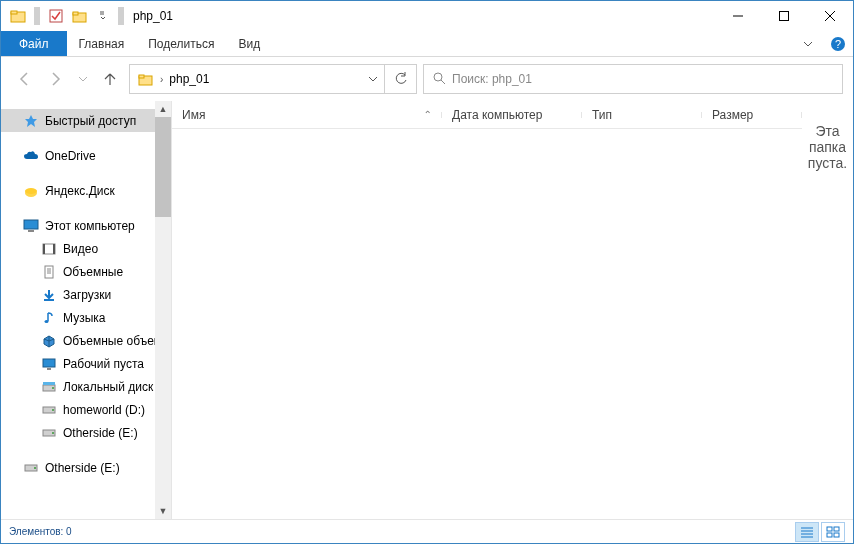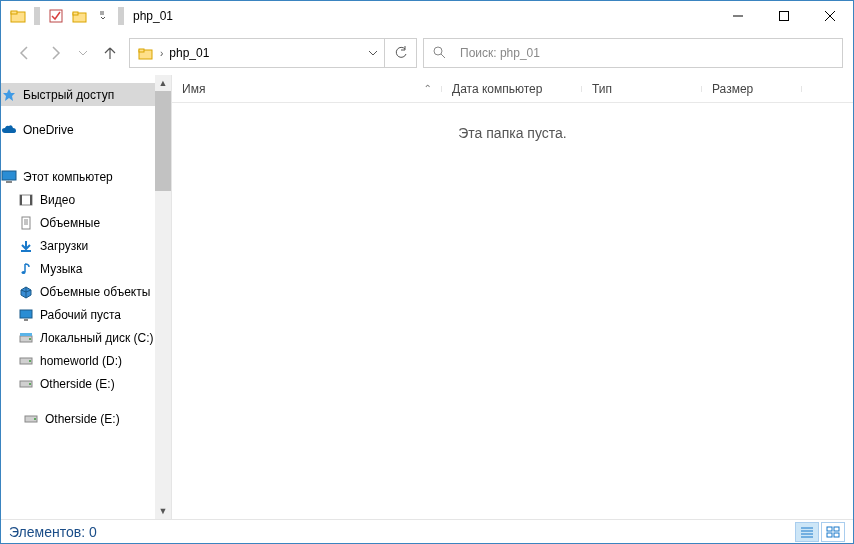--- a/index.html
+++ b/index.html
@@ -26,50 +26,50 @@
 
 
 .addrrow { height: 44px; display: flex; align-items: center; padding: 6px 10px; gap: 6px; }
 .navbtn { width: 26px; height: 26px; display: flex; align-items: center; justify-content: center; color: #a0a0a0; }
 .addrbox { flex: 1; height: 30px; border: 1px solid #cfcfcf; display: flex; align-items: center; position: relative; }
 .addrbox .foldericon { width: 24px; display: flex; align-items: center; justify-content: center; margin-left: 4px; }
 .addrbox .crumbsep { color: #555; font-size: 10px; margin: 0 2px; }
 .addrbox .crumb { font-size: 12px; padding: 0 4px; }
 .addrbox .drop { position: absolute; right: 6px; top: 50%; transform: translateY(-50%); color: #555; }
 .refresh { width: 32px; height: 30px; border: 1px solid #cfcfcf; border-left: none; display:flex; align-items:center; justify-content:center; }
-.searchbox { width: 420px; height: 30px; border: 1px solid #cfcfcf; display: flex; align-items: center; padding: 0 8px; gap: 14px; color: #888; font-size: 12px; }
+.searchbox { width: 420px; height: 30px; border: 1px solid #cfcfcf; display: flex; align-items: center; padding: 0 8px; gap: 6px; color: #888; font-size: 12px; }
 
 
 .body { flex: 1; display: flex; min-height: 0; }
 .sidebar { width: 170px; border-right: 0; position: relative; padding-top: 8px; }
 .scrolltrack { position: absolute; right: 0; top: 0; bottom: 0; width: 16px; background: #f0f0f0; }
 .scrollthumb { position: absolute; right: 0; top: 0; width: 16px; height: 100px; background: #c2c2c2; }
 .scrollarrow { position: absolute; right: 0; width:16px; height:16px; display:flex; align-items:center; justify-content:center; background:#f0f0f0; font-size:9px; color:#555;}
 .scrollarrow.top{top:0;} .scrollarrow.bot{bottom:0;}
-.tree-item { display: flex; align-items: center; height: 23px; font-size: 12px; gap: 6px; white-space: nowrap; overflow: hidden; width: 154px; }
+.tree-item { display: flex; align-items: center; height: 23px; padding-left: 22px; font-size: 12px; gap: 6px; white-space: nowrap; overflow: hidden; width: 154px; }
 .tree-item.selected { background: #d8d8d8; }
-.tree-item.indent { padding-left: 17px; }
+.tree-item.indent { padding-left: 40px; }
 .tree-item.indent2 { padding-left: 22px; }
 .tree-gap { height: 12px; }
 .ticon { width: 16px; height: 16px; display: flex; align-items: center; justify-content: center; flex-shrink:0; }
 
 
-.content { flex: 1; display: flex; flex-direction: column; border-left: 1px solid #e5e5e5; }
+.content { flex: 1; display: flex; border-left: 1px solid #e5e5e5; }
 .colheaders { height: 28px; display: flex; align-items: center; border-bottom: 1px solid #e8e8e8; font-size: 12px; color: #444; }
 .colh { padding: 0 10px; position: relative; }
 .colh.name { flex: 0 0 270px; display:flex; align-items:center; justify-content:space-between; }
 .colh.date { flex: 0 0 140px; }
 .colh.type { flex: 0 0 120px; }
 .colh.size { flex: 0 0 100px; }
 .colh::after { content:""; position:absolute; right:0; top:4px; bottom:4px; width:1px; background:#e5e5e5; }
 .sorticon { color:#777; font-size:10px; }
 .empty { text-align: center; color: #555; font-size: 14px; padding-top: 22px; }
 
 
-.statusbar { height: 24px; border-top: 1px solid #e5e5e5; display: flex; align-items: center; font-size: 14px; color: #1a4d88; padding: 0 8px; }
+.statusbar { height: 24px; border-top: 1px solid #e5e5e5; display: flex; align-items: center; font-size: 10px; color: #1a4d88; padding: 0 8px; }
 .statusbar .sspacer { flex:1; }
 .viewbtn { width: 24px; height: 20px; border: 1px solid #a9cdee; margin-left: 2px; display:flex; align-items:center; justify-content:center; }
 .viewbtn.active { background:#cde6f7; }
 </style>
 </head>
 <body>
 
 <div class="window">
 
   <div class="titlebar">
@@ -113,20 +113,46 @@
         </svg>
       </div>
     <div class="winbtn">
         <svg width="10" height="10">
           <line x1="0" y1="0" x2="10" y2="10" stroke="#000"></line>
           <line x1="10" y1="0" x2="0" y2="10" stroke="#000"></line>
         </svg>
       </div>
   </div>
 
+  <div class="ribbon">
+    <div class="filetab">
+        <span>Файл</span>
+      </div>
+    <div class="tab">
+        <span>Главная</span>
+      </div>
+    <div class="tab">
+        <span>Поделиться</span>
+      </div>
+    <div class="tab">
+        <span>Вид</span>
+      </div>
+    <div class="rspacer"></div>
+    <div class="expand">
+        <svg width="10" height="10">
+          <path d="M1 3 L5 7 L9 3" stroke="#555" fill="none"></path>
+        </svg>
+      </div>
+    <div class="help">
+        <svg width="16" height="16">
+          <circle cx="8" cy="8" r="7" fill="#1979ca"></circle>
+          <text x="8" y="12" text-anchor="middle" fill="#fff" font-size="11" font-family="Georgia">?</text>
+        </svg>
+      </div>
+  </div>
 
   <div class="addrrow">
     <div class="navbtn">
         <svg width="16" height="16">
           <path d="M11 2 L5 8 L11 14" stroke="#b0b0b0" fill="none" stroke-width="1.5"></path>
         </svg>
       </div>
     <div class="navbtn">
         <svg width="16" height="16">
           <path d="M5 2 L11 8 L5 14" stroke="#b0b0b0" fill="none" stroke-width="1.5"></path>
@@ -185,20 +211,29 @@
       <div class="tree-gap"></div>
       <div class="tree-item">
         <span class="ticon">
             <svg width="16" height="12">
               <path d="M4 9 Q1 9 1 6 Q1 4 4 4 Q5 1 8 2 Q11 0 12 4 Q15 4 15 7 Q15 9 12 9 Z" fill="#0a64ad"></path>
             </svg>
           </span>
         <span>OneDrive</span>
       </div>
       <div class="tree-gap"></div>
+      <div class="tree-item">
+        <span class="ticon">
+            <svg width="14" height="14">
+              <ellipse cx="7" cy="9" rx="6" ry="4" fill="#ffd54a"></ellipse>
+              <ellipse cx="7" cy="7" rx="6" ry="3" fill="#ffcd2e"></ellipse>
+            </svg>
+          </span>
+        <span>Яндекс.Диск</span>
+      </div>
       <div class="tree-gap"></div>
       <div class="tree-item">
         <span class="ticon">
             <svg width="16" height="14">
               <rect x="1" y="1" width="14" height="9" fill="#2a8dd4" stroke="#1a5a8a"></rect>
               <rect x="5" y="11" width="6" height="2" fill="#888"></rect>
             </svg>
           </span>
         <span>Этот компьютер</span>
       </div>

